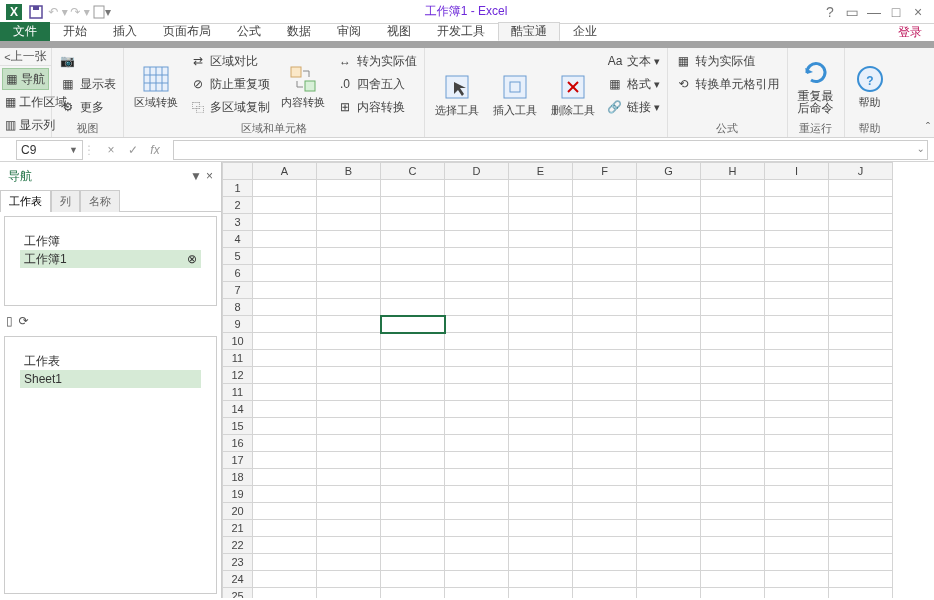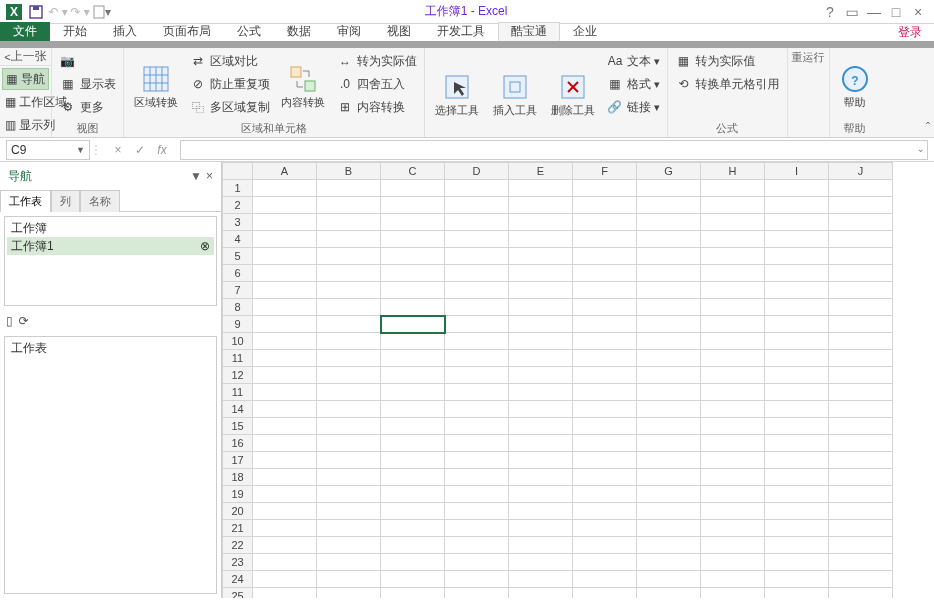--- a/index.html
+++ b/index.html
@@ -23,34 +23,34 @@
 .ribbon .group .label{height:16px;text-align:center;font-size:11px;color:#666}
 .ribbon .col{display:flex;flex-direction:column;gap:1px;justify-content:flex-start}
 .ribbon .item{height:22px;display:flex;align-items:center;gap:3px;padding:0 3px;font-size:11px;color:#444;white-space:nowrap}
 .ribbon .item.hl{background:#c7e0c7;border:1px solid #9fc99f}
 .ribbon .bigbtn{display:flex;flex-direction:column;align-items:center;justify-content:center;padding:2px 6px;gap:2px}
 .ribbon .bigbtn .ico{width:30px;height:30px;display:flex;align-items:center;justify-content:center}
 .ribbon .bigbtn .lbl{font-size:11px;color:#444;text-align:center;line-height:12px}
 .ribbon .plain-ico{width:18px;height:18px;display:inline-flex;align-items:center;justify-content:center}
 .ribbon .collapse{position:absolute;right:4px;bottom:2px;font-size:12px;color:#666}
 .namebox-row{height:24px;background:#fff;border-bottom:1px solid #d4d4d4;display:flex;align-items:center}
-.namebox{width:84px;height:20px;border:1px solid #ccc;margin-left:6px;display:flex;align-items:center;padding:7px 4px;font-size:11px;color:#333;position:relative}
+.namebox{width:67px;height:20px;border:1px solid #ccc;margin-left:16px;display:flex;align-items:center;padding:7px 4px;font-size:11px;color:#333;position:relative}
 .namebox .dd{margin-left:auto;color:#666;font-size:9px}
 .fxbtns{display:flex;align-items:center;gap:6px;padding:0 10px;color:#999}
 .fxbtns span{display:inline-flex;width:16px;justify-content:center}
 .fxbar{flex:1;height:20px;border:1px solid #ccc;margin-right:6px;background:#fff;position:relative}
 .fxbar .dd{position:absolute;right:2px;top:2px;color:#888;font-size:10px}
 .main{display:flex;height:436px}
 .sidepane{width:222px;border-right:1px solid #ccc;display:flex;flex-direction:column;background:#fff}
 .sidepane .hdr{height:28px;display:flex;align-items:center;padding:0 8px;color:#217346;font-size:15px}
 .sidepane .hdr .ctl{margin-left:auto;display:flex;gap:4px;color:#666;font-size:12px}
 .sidepane .tabs{height:22px;display:flex;border-bottom:1px solid #ccc}
 .sidepane .tabs .t{padding:0 8px;border:1px solid #ccc;border-bottom:none;display:flex;align-items:center;font-size:11px;background:#fff;margin-bottom:-1px}
 .sidepane .tabs .t.inact{background:#eee;color:#666}
-.sidepane .box{border:1px solid #ccc;margin:4px;padding:2px;font-size:12px}
+.sidepane .box{border:1px solid #ccc;margin:4px;padding:15px;font-size:12px}
 .sidepane .box .row{height:18px;display:flex;align-items:center;padding:0 4px;color:#333}
 .sidepane .box .row.sel{background:#d6ead6}
 .sidepane .tools{height:22px;display:flex;align-items:center;gap:6px;padding:0 6px;color:#555}
 .grid{flex:1;overflow:hidden;position:relative;background:#fff}
 .grid table{border-collapse:collapse;table-layout:fixed}
 .grid th,.grid td{border:1px solid #d4d4d4;height:17px;font-size:11px;font-weight:normal;color:#444;text-align:center;background:#fff}
 .grid th{background:#f3f3f3}
 .grid .rowhdr{width:30px;background:#f3f3f3}
 .grid .colhdr{width:64px}
 .grid .corner{width:30px;background:#f3f3f3}
@@ -250,20 +250,31 @@
         <div class="item">
             <span class="plain-ico">⟲</span>
             <span>转换单元格引用</span>
           </div>
       </div>
     </div>
     <div class="label">公式</div>
   </div>
 
   <div class="group">
+    <div class="body">
+      <div class="bigbtn">
+          <span class="ico">
+            <svg width="30" height="30">
+              <path d="M6 15 A9 9 0 1 1 10 22" fill="none" stroke="#3a8fd4" stroke-width="3"></path>
+              <path d="M4 10 L6 16 L12 14 Z" fill="#3a8fd4"></path>
+            </svg>
+          </span>
+          <span class="lbl"><span>重复最</span><br><span>后命令</span></span>
+        </div>
+    </div>
     <div class="label">重运行</div>
   </div>
 
   <div class="group" style="border-right:none">
     <div class="body">
       <div class="bigbtn">
           <span class="ico">
             <svg width="30" height="30">
               <circle cx="15" cy="15" r="12" fill="#e8f0fb" stroke="#3a8fd4" stroke-width="2"></circle>
               <text x="15" y="21" text-anchor="middle" fill="#3a8fd4" font-size="16" font-weight="bold">?</text>
@@ -313,20 +324,21 @@
           <span>工作簿1</span>
           <span style="margin-left:auto">⊗</span>
         </div>
     </div>
     <div class="tools">
       <span>▯</span>
       <span>⟳</span>
     </div>
     <div class="box" style="flex:1">
       <div class="row">工作表</div>
+      <div class="row sel">Sheet1</div>
     </div>
   </div>
   <div class="grid">
     <table id="gridtable">
         <tbody>
           <tr>
             <th class="corner"></th>
             <th class="colhdr">A</th>
             <th class="colhdr">B</th>
             <th class="colhdr">C</th>

